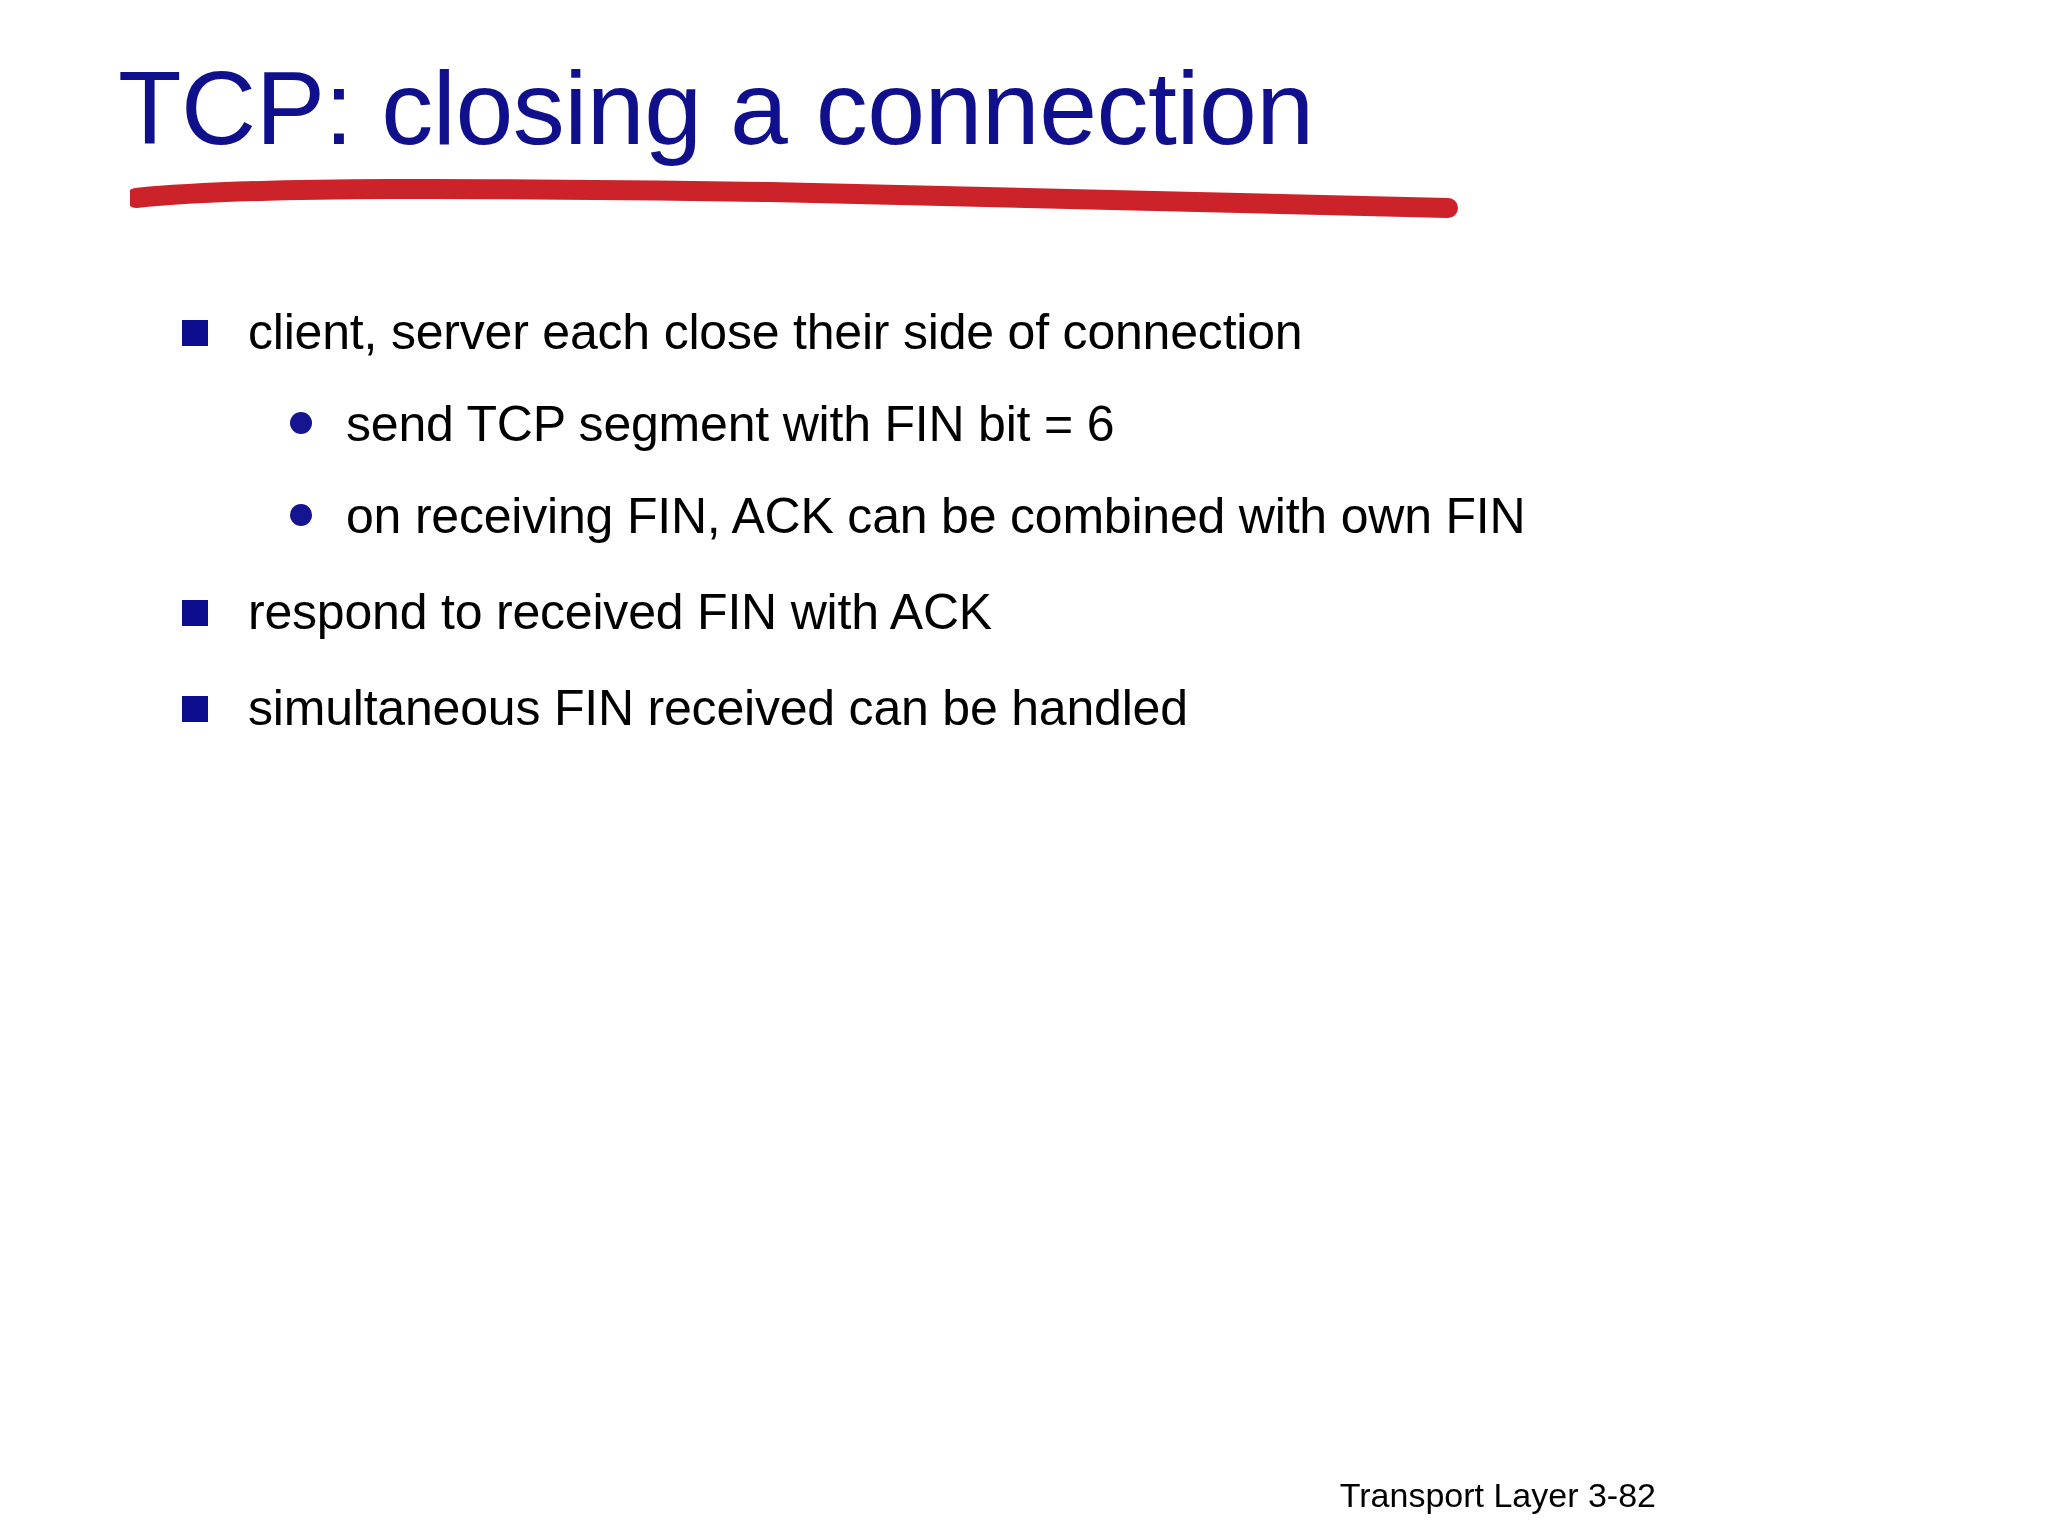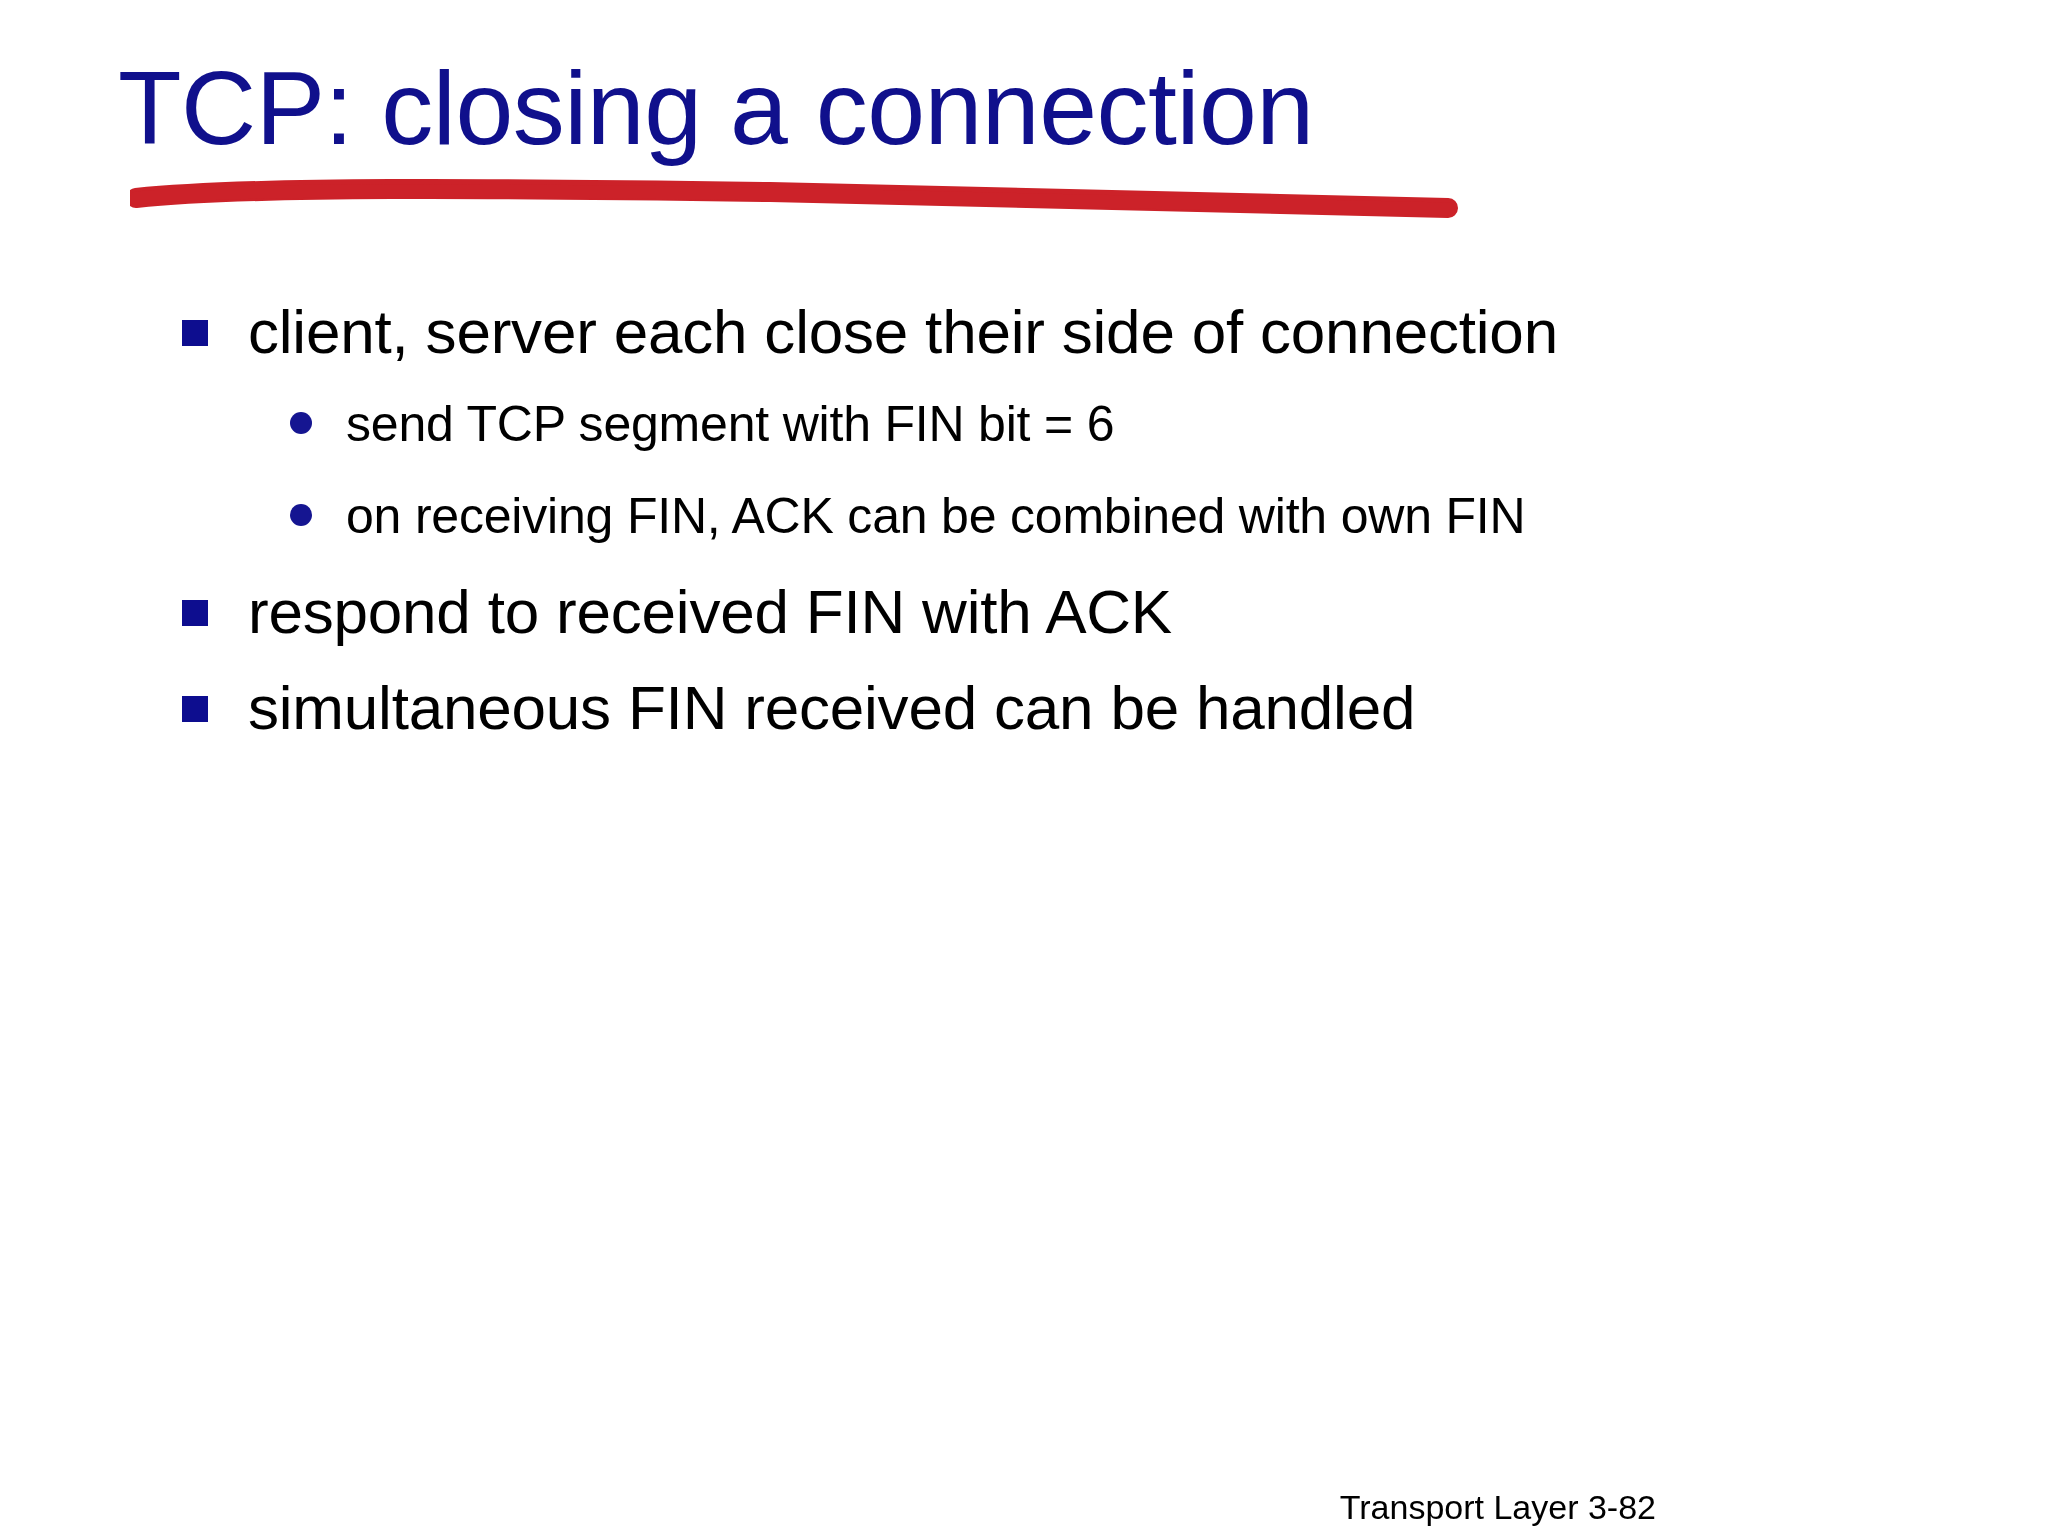--- a/index.html
+++ b/index.html
@@ -78,40 +78,40 @@
     top: 30px;
     width: 22px;
     height: 22px;
     border-radius: 50%;
     background: #151591;
   }
   .bullet-text-1 {
     display: inline-block;
     margin-left: 66px;
     font-family: "Liberation Sans", sans-serif;
-    font-size: 62px;
+    font-size: 50px;
     line-height: 92px;
     color: #000000;
     letter-spacing: -0.2px;
   }
   .bullet-text-2 {
     display: inline-block;
     margin-left: 56px;
     font-family: "Liberation Sans", sans-serif;
     font-size: 50px;
     line-height: 84px;
     color: #000000;
     letter-spacing: -0.2px;
   }
 
   
   #footer {
     position: absolute;
     right: 36px;
-    bottom: 8px;
+    bottom: 20px;
     font-family: "Liberation Sans", sans-serif;
     font-size: 34px;
     line-height: 42px;
     color: #000000;
     letter-spacing: 0px;
     white-space: nowrap;
   }
 </style>
 </head>
 <body>

